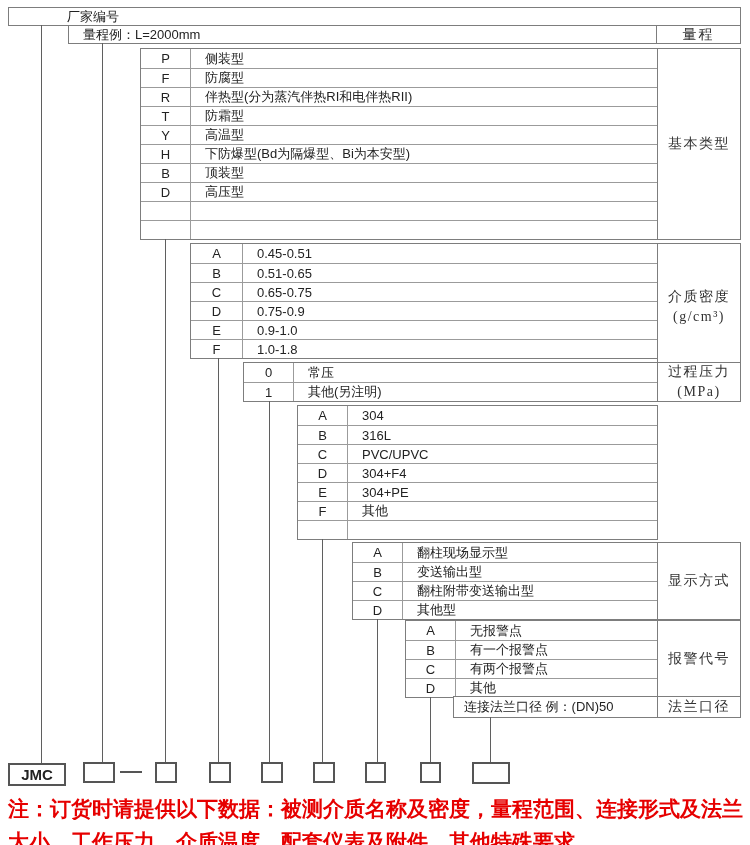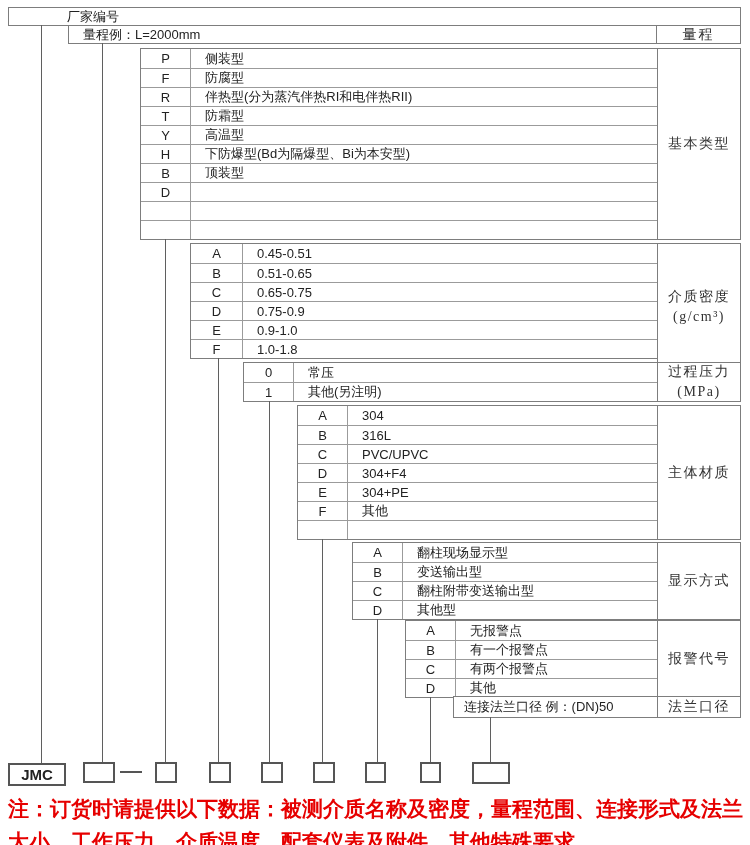--- a/index.html
+++ b/index.html
@@ -104,20 +104,21 @@
       <div class="t-row">
         <span class="t-code">H</span>
         <span class="t-desc">下防爆型(Bd为隔爆型、Bi为本安型)</span>
       </div>
       <div class="t-row">
         <span class="t-code">B</span>
         <span class="t-desc">顶装型</span>
       </div>
       <div class="t-row">
         <span class="t-code">D</span>
+        <span class="t-desc">高压型</span>
       </div>
       <div class="t-row">
         <span class="t-code"></span>
         <span class="t-desc"></span>
       </div>
       <div class="t-row">
         <span class="t-code"></span>
         <span class="t-desc"></span>
       </div>
     </div>
@@ -230,23 +231,20 @@
   <div class="side" id="side-basic">
     <span>基本类型</span>
   </div>
   <div class="side" id="side-density">
     <span>介质密度</span>
     <span>(g/cm³)</span>
   </div>
   <div class="side" id="side-pressure">
     <span>过程压力</span>
     <span>(MPa)</span>
-  </div>
-  <div class="side" id="side-material">
-    <span>主体材质</span>
   </div>
   <div class="side" id="side-display">
     <span>显示方式</span>
   </div>
   <div class="side" id="side-alarm">
     <span>报警代号</span>
   </div>
   <div class="side" id="side-flange">
     <span>法兰口径</span>
   </div>

